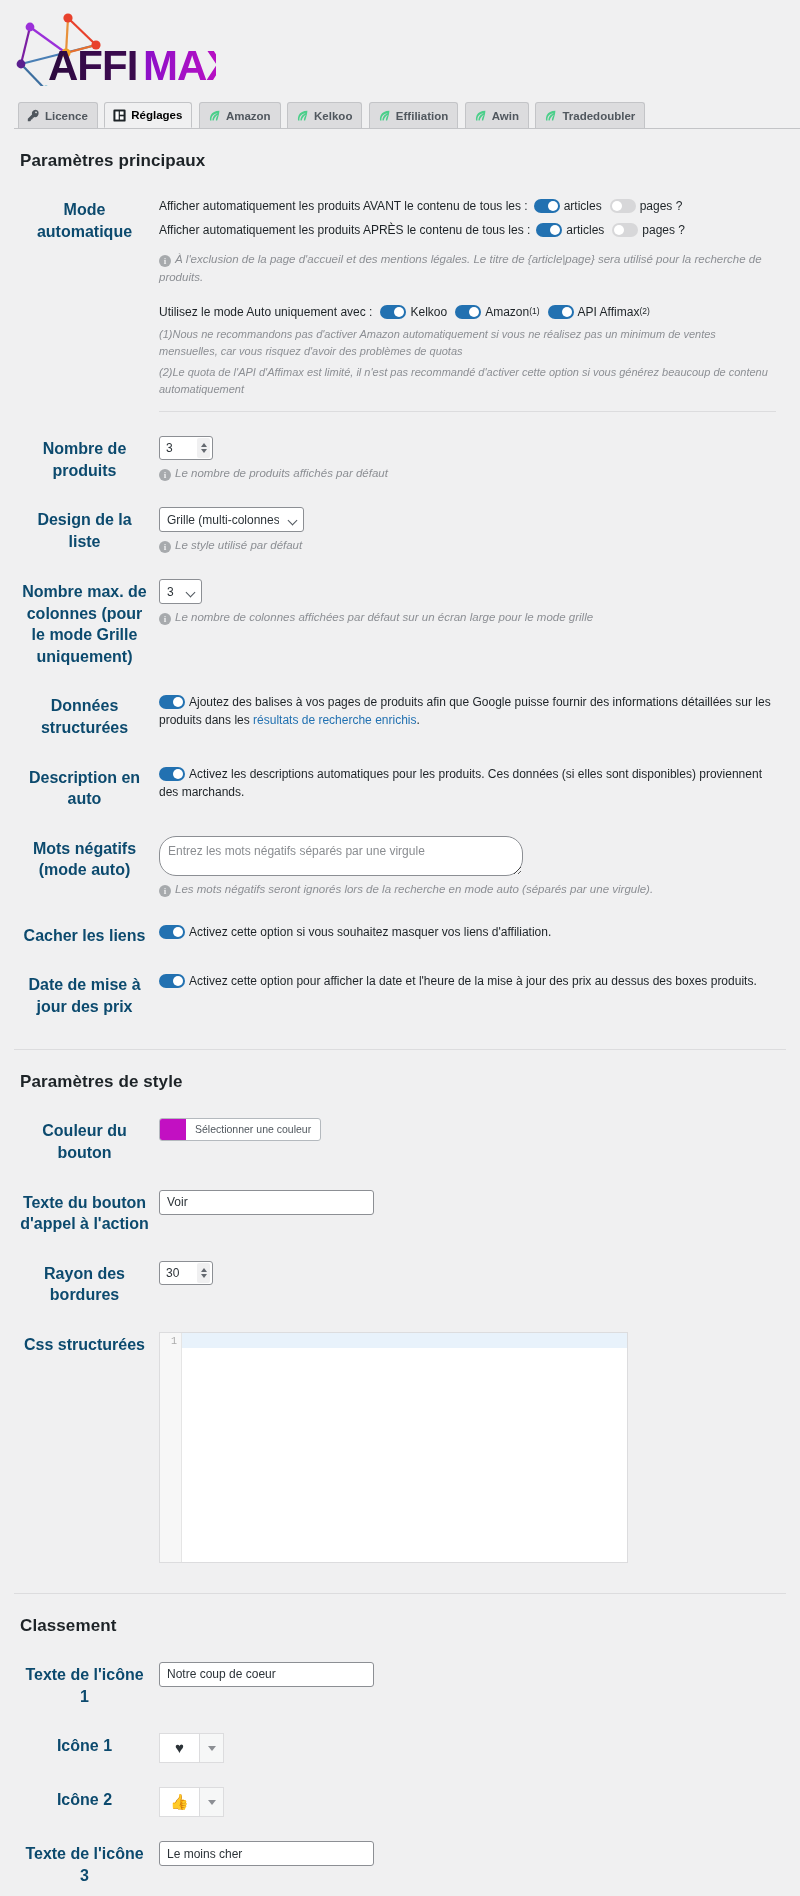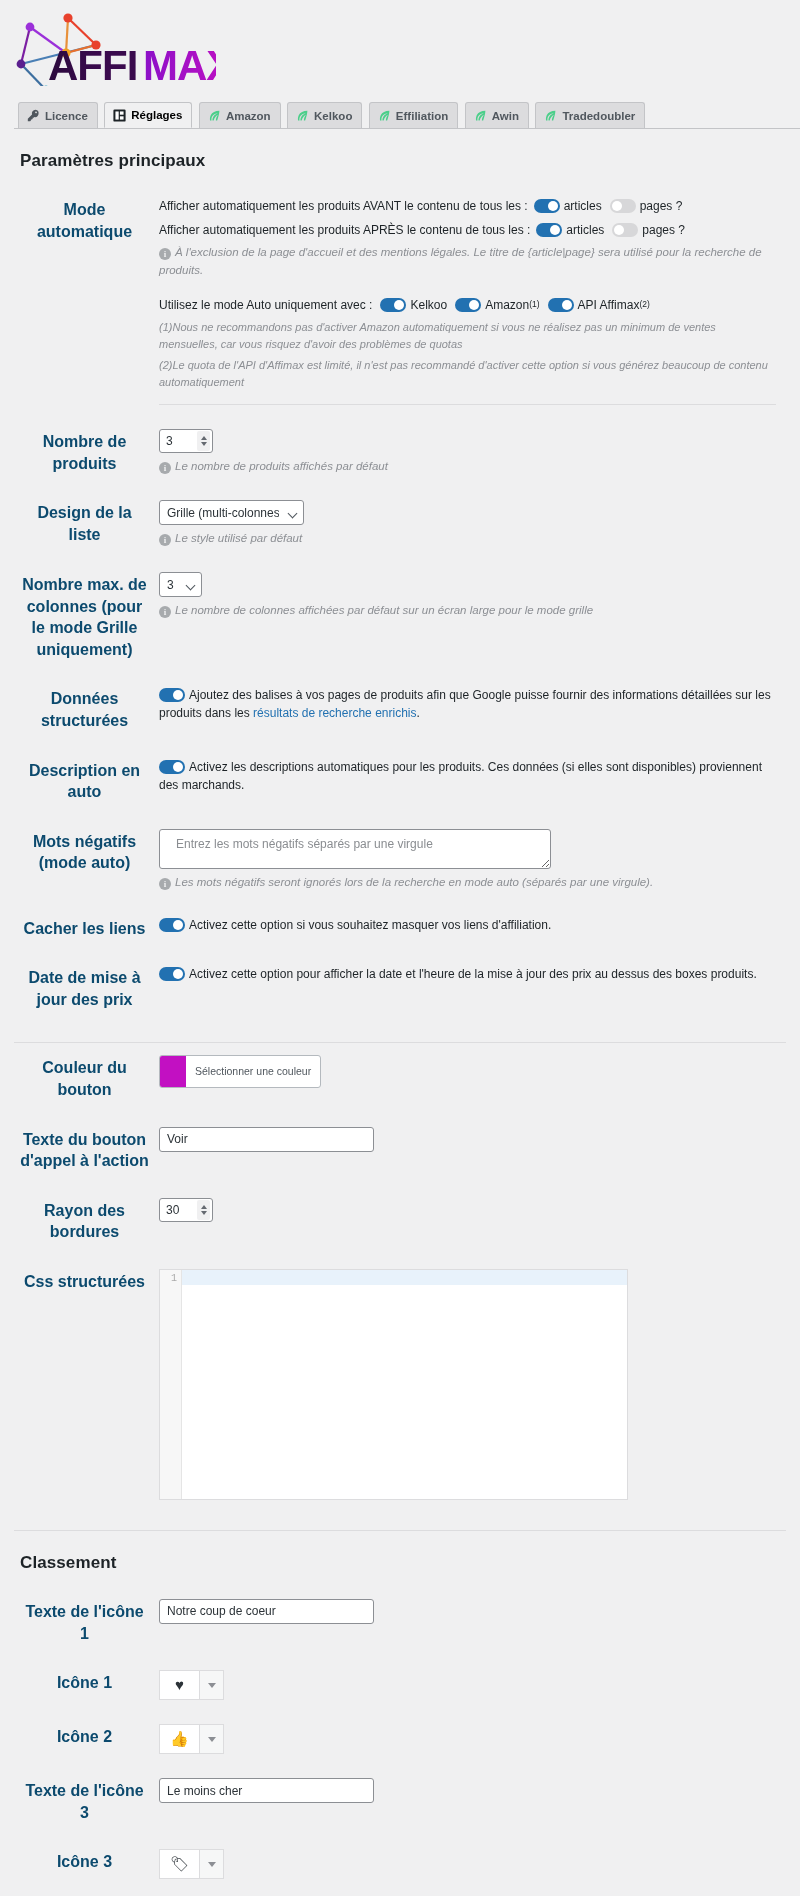--- a/index.html
+++ b/index.html
@@ -161,33 +161,33 @@
     -webkit-appearance:none; appearance:none; outline:none;
   }
   .sel-wrap { position:relative; display:inline-block; }
   .sel-wrap::after {
     content:""; position:absolute; right:8px; top:10px;
     width:6px; height:6px; border-right:1.6px solid #50575e; border-bottom:1.6px solid #50575e;
     transform: rotate(45deg); pointer-events:none;
   }
 
   textarea.negwords {
-    width: 392px; height: 40px; resize: vertical;
-    display:block; padding:6px 16px; line-height:1.4;
+    width: 364px; height: 40px; resize: vertical;
+    display:block; padding:6px 8px; line-height:1.4;border-radius:17px;
   }
   textarea.negwords::placeholder { color:#8a8d91; }
 
   input.text-wide { width: 215px; height: 25px; }
   input.text-rank { width: 215px; height: 25px; }
 
   
   .colorpick {
     display:inline-flex; align-items:center;
     border:1px solid #b4b9be; border-radius:3px; background:#fff;
-    height:33px; overflow:hidden;
+    height:23px; overflow:hidden;
   }
   .colorpick .sw { width:26px; height:100%; background:#c210c2; display:block; }
   .colorpick .cp-label {
     font-size:10.5px; color:#50575e; padding: 0 9px; line-height:21px;
     white-space:nowrap;
   }
 
   
   .code-editor {
     width: 469px; height: 231px;
@@ -361,21 +361,21 @@
             <span class="opt" style="margin-left:6px">
               <span class="switch on"></span>
               <span>articles</span>
             </span>
             <span class="opt">
               <span class="switch"></span>
               <span>pages ?</span>
             </span>
           </div>
 
-          <span class="desc" style="margin-top:5px">
+          <span class="desc" style="margin-top:12px">
             <i class="info-ico">i</i><span>À l'exclusion de la page d'accueil et des mentions légales. Le titre de {article|page} sera utilisé pour la recherche de produits.</span>
           </span>
 
           <div class="inline-row" style="margin-top:16px">
             <span>Utilisez le mode Auto uniquement avec :</span>
             <span class="opt" style="margin-left:8px">
               <span class="switch on"></span>
               <span>Kelkoo</span>
                 <span class="sup"></span>
             </span>
@@ -477,20 +477,21 @@
         <td>
           <span class="switch on" style="margin-right:4px"></span><span>Activez cette option pour afficher la date et l'heure de la mise à jour des prix au dessus des boxes produits.</span>
         </td>
       </tr>
 
     </tbody>
   </table>
 
   <hr class="hr" style="margin-top:18px">
 
+  <h2 class="section-title">Paramètres de style</h2>
 
   <table class="form-table">
     <tbody>
       <tr>
         <th>Couleur du bouton</th>
         <td>
           <span class="colorpick">
             <span class="sw" style="background: rgb(194, 16, 194);"></span>
             <span class="cp-label">Sélectionner une couleur</span>
           </span>

